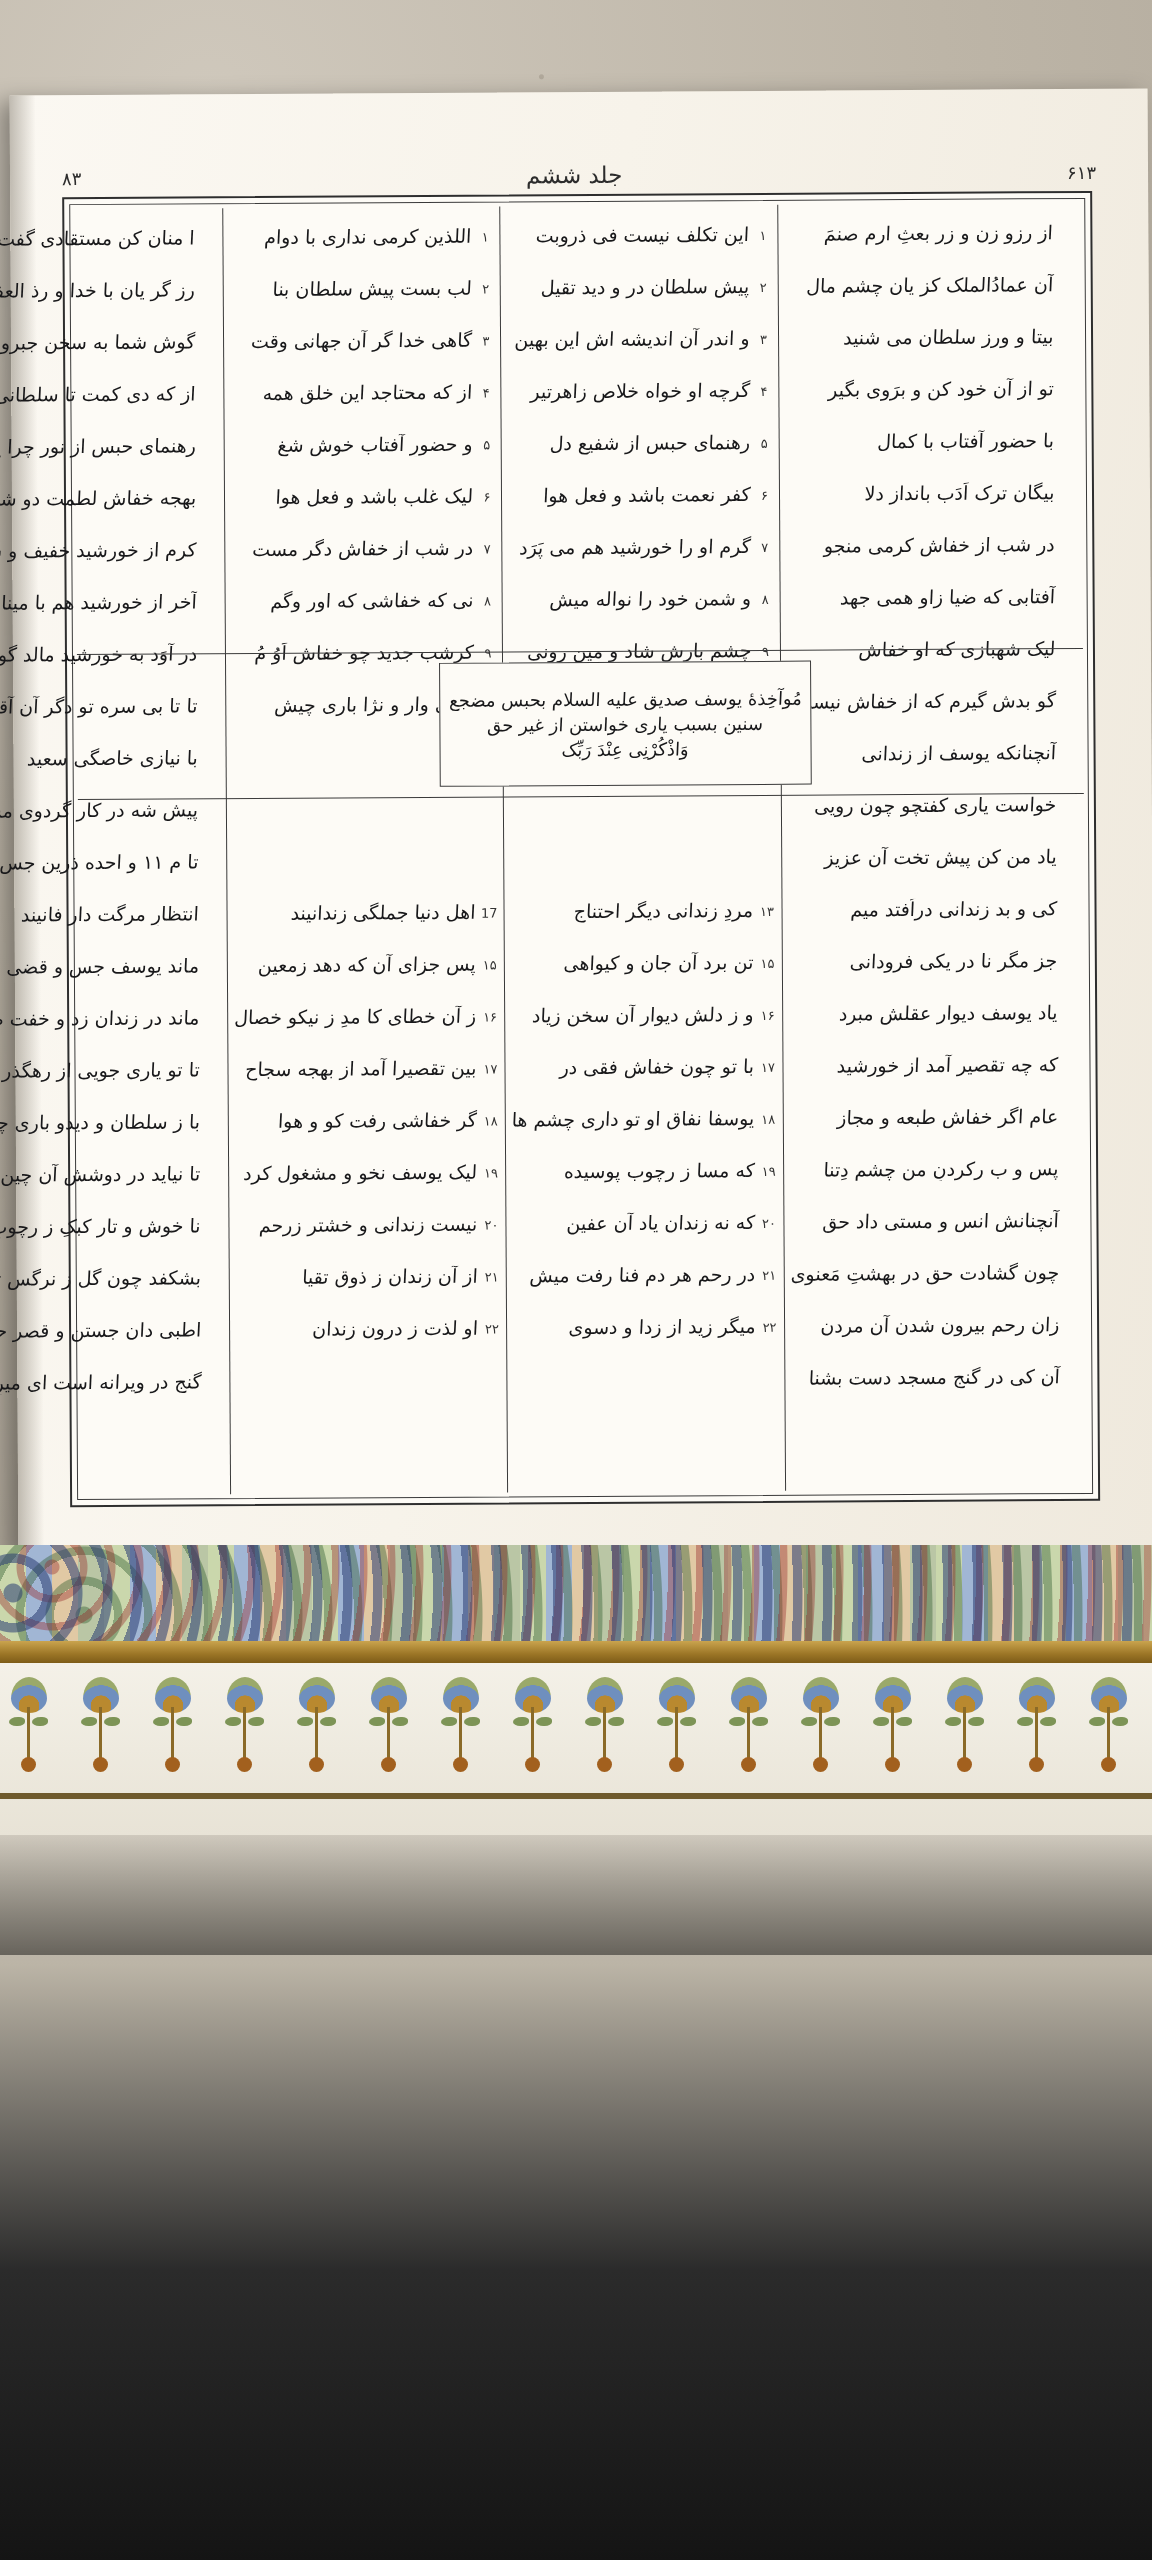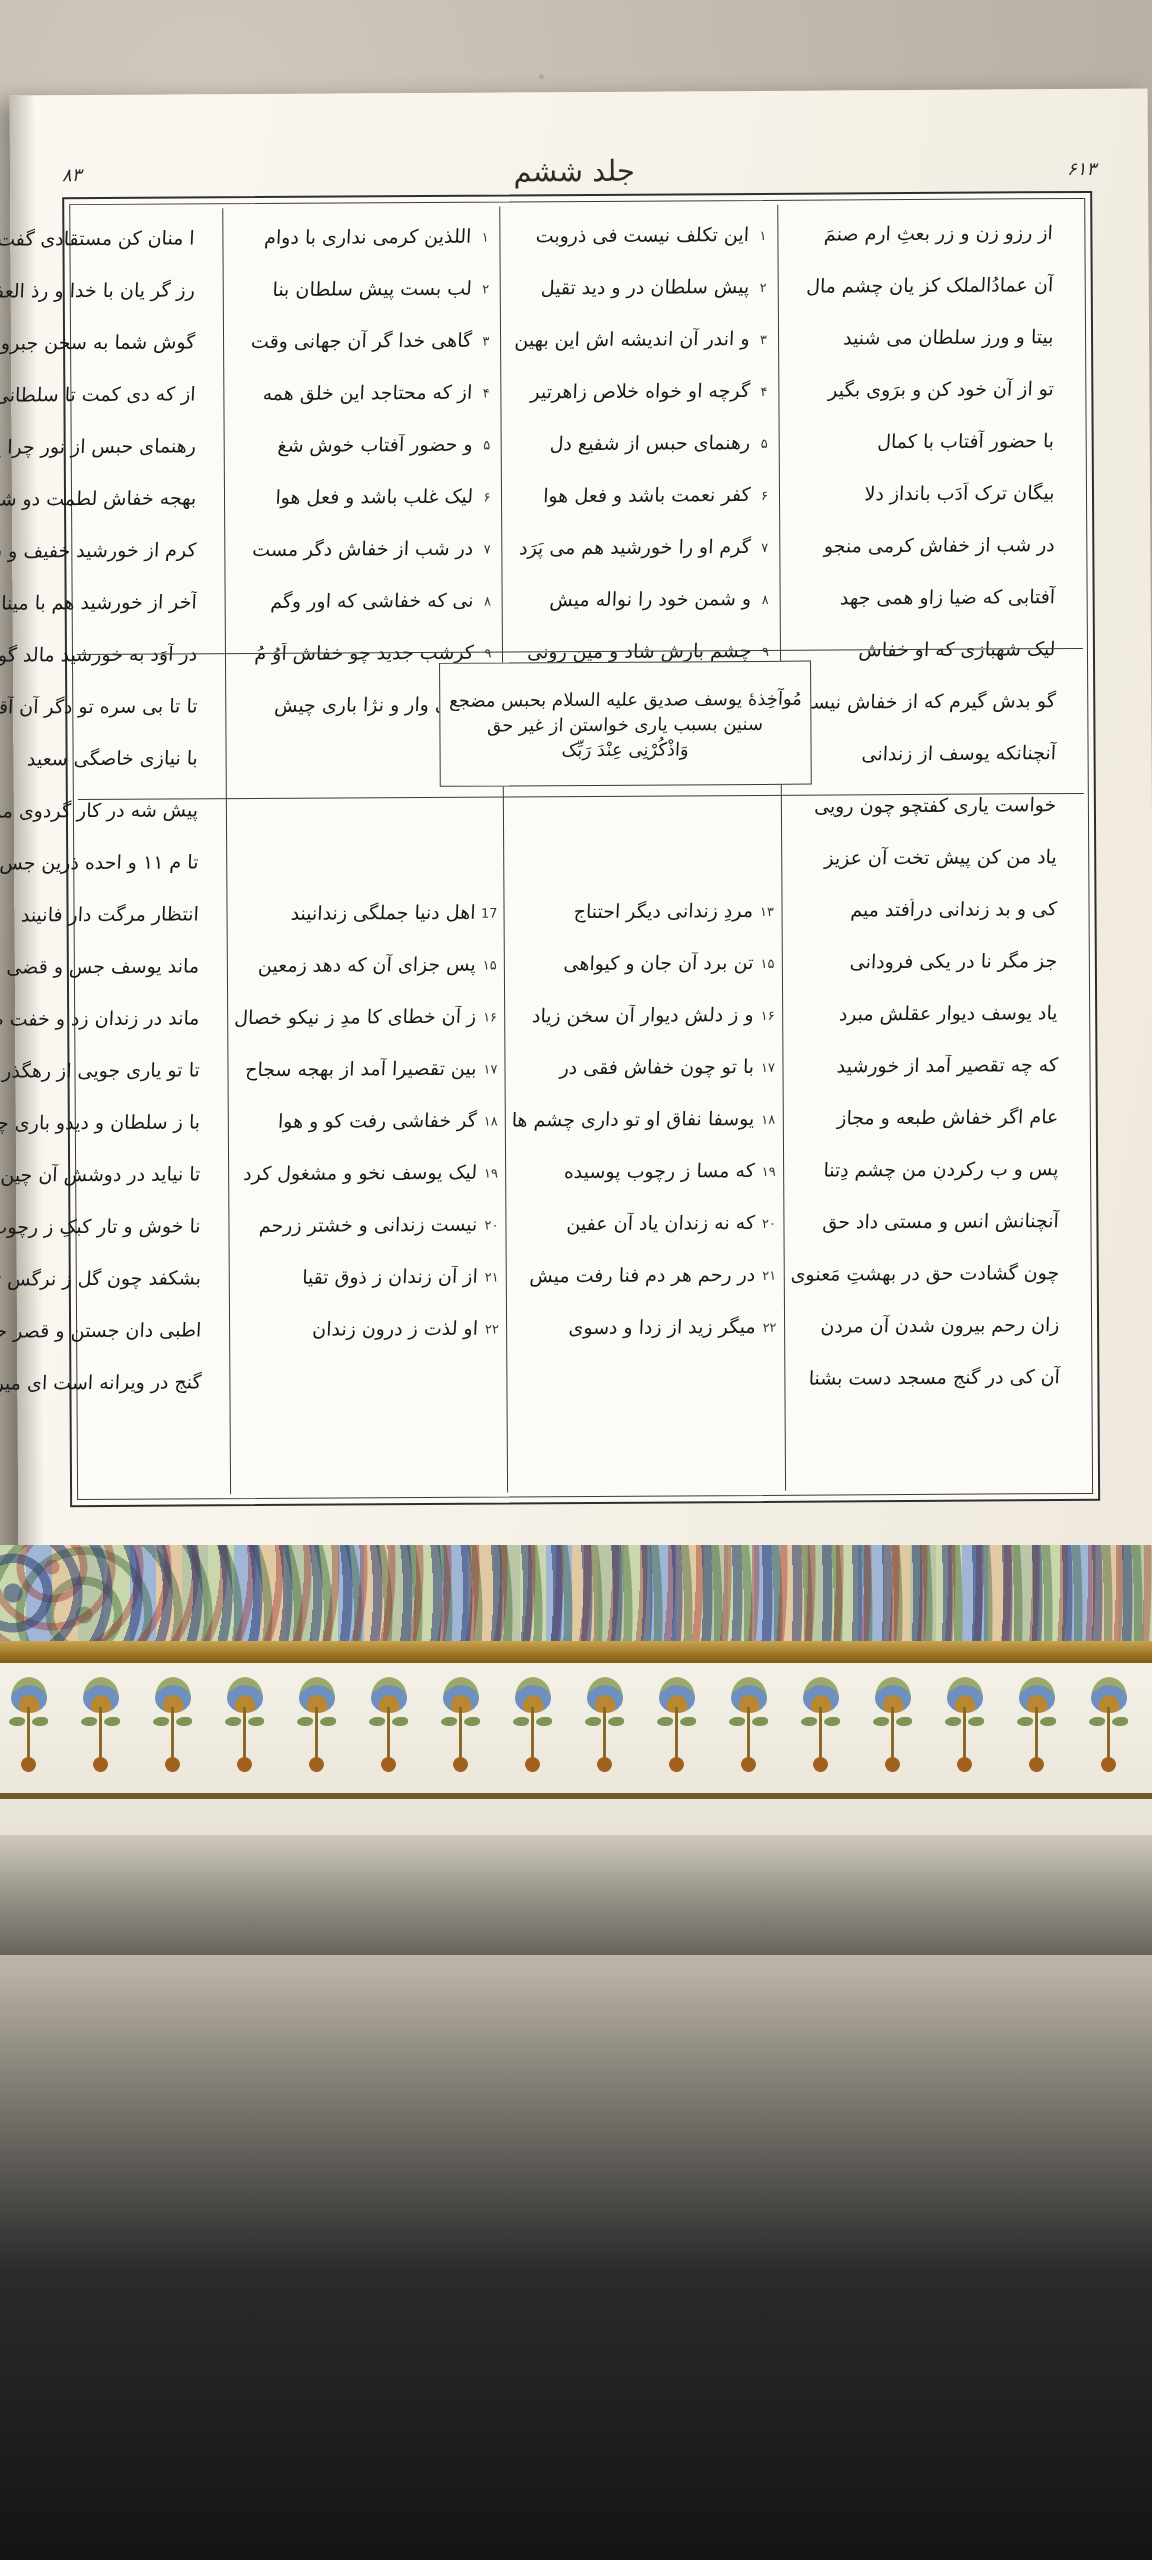--- a/index.html
+++ b/index.html
@@ -110,23 +110,23 @@
   }
 
   
   .page-head{
     position:absolute;top:62px;left:0;width:100%;
     display:flex;justify-content:space-between;align-items:center;
     padding:0 52px;box-sizing:border-box;
     font-size:19px;color:#2c2c2c;
   }
   .page-head .vol{
-    font-size:29px;letter-spacing:1px;margin:0 auto;
-  }
-  .folio{font-size:18px;font-style:italic;}
+    font-size:23px;letter-spacing:1px;margin:8px auto;
+  }
+  .folio{font-size:18px;}
 
   
   .frame{
     position:absolute;left:52px;top:102px;width:1030px;height:1310px;
     border:2px solid #2e2e2e;
     box-sizing:border-box;
     background:#fdfbf6;
   }
   .frame-inner{
     position:absolute;inset:5px;border:1px solid #3a3a3a;

